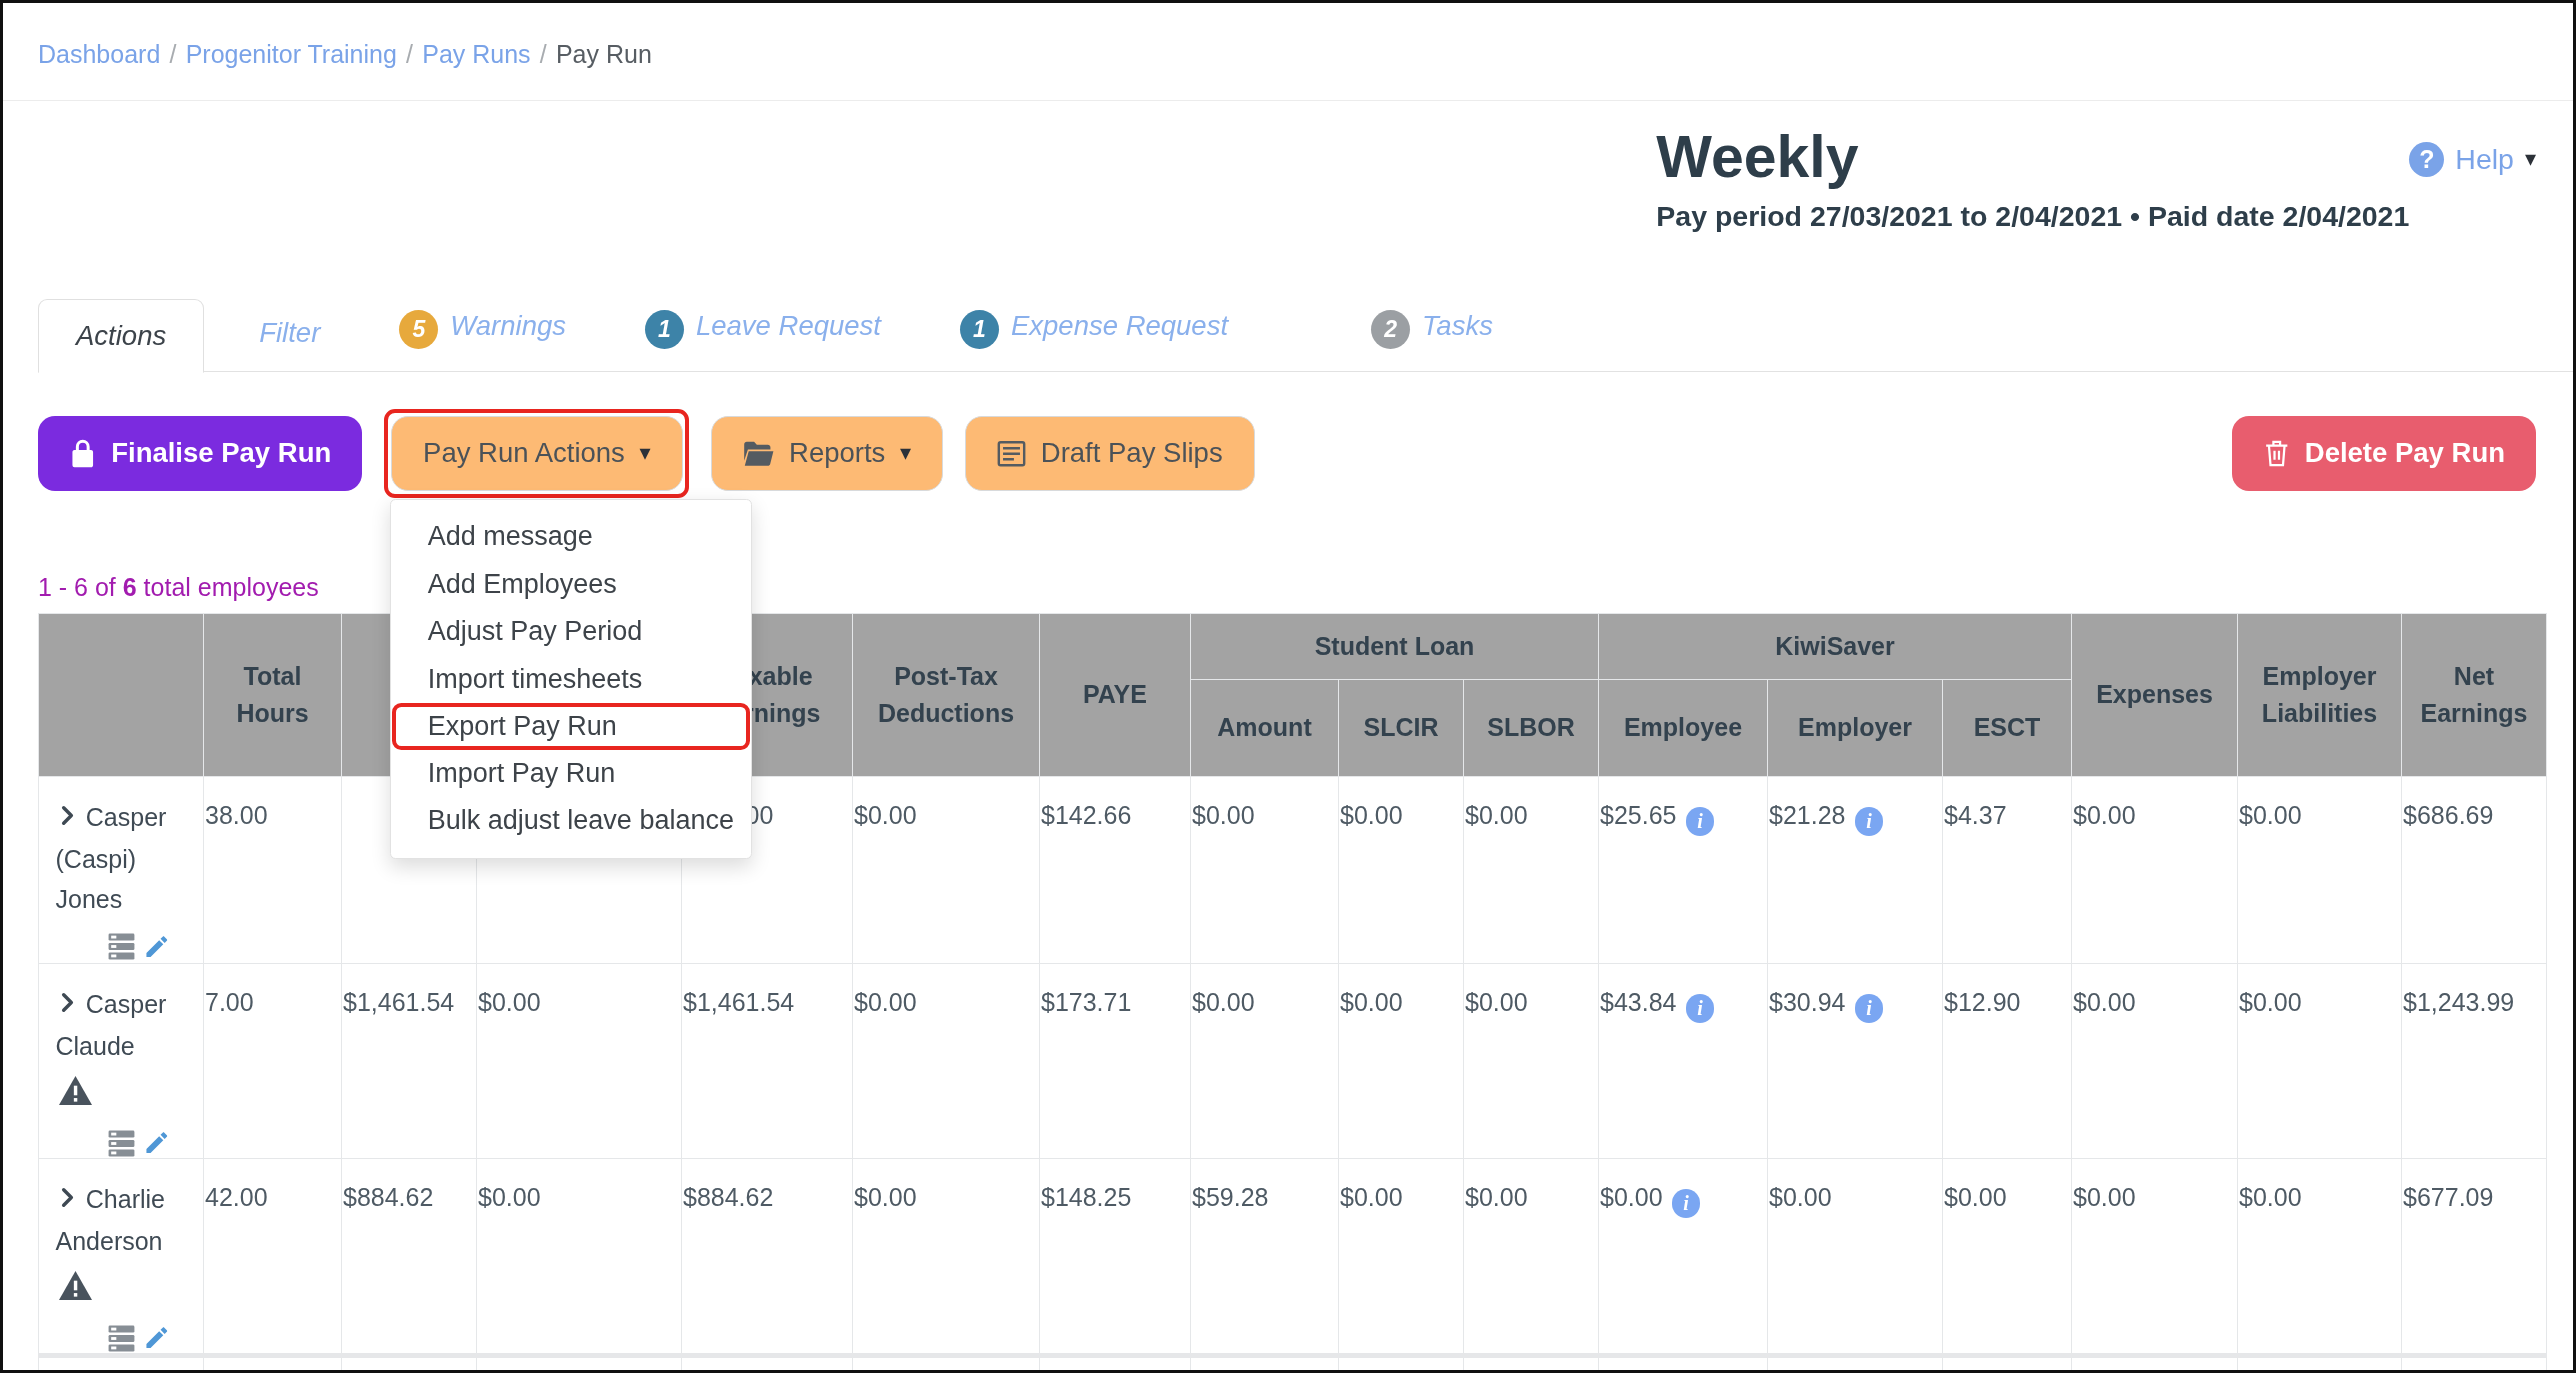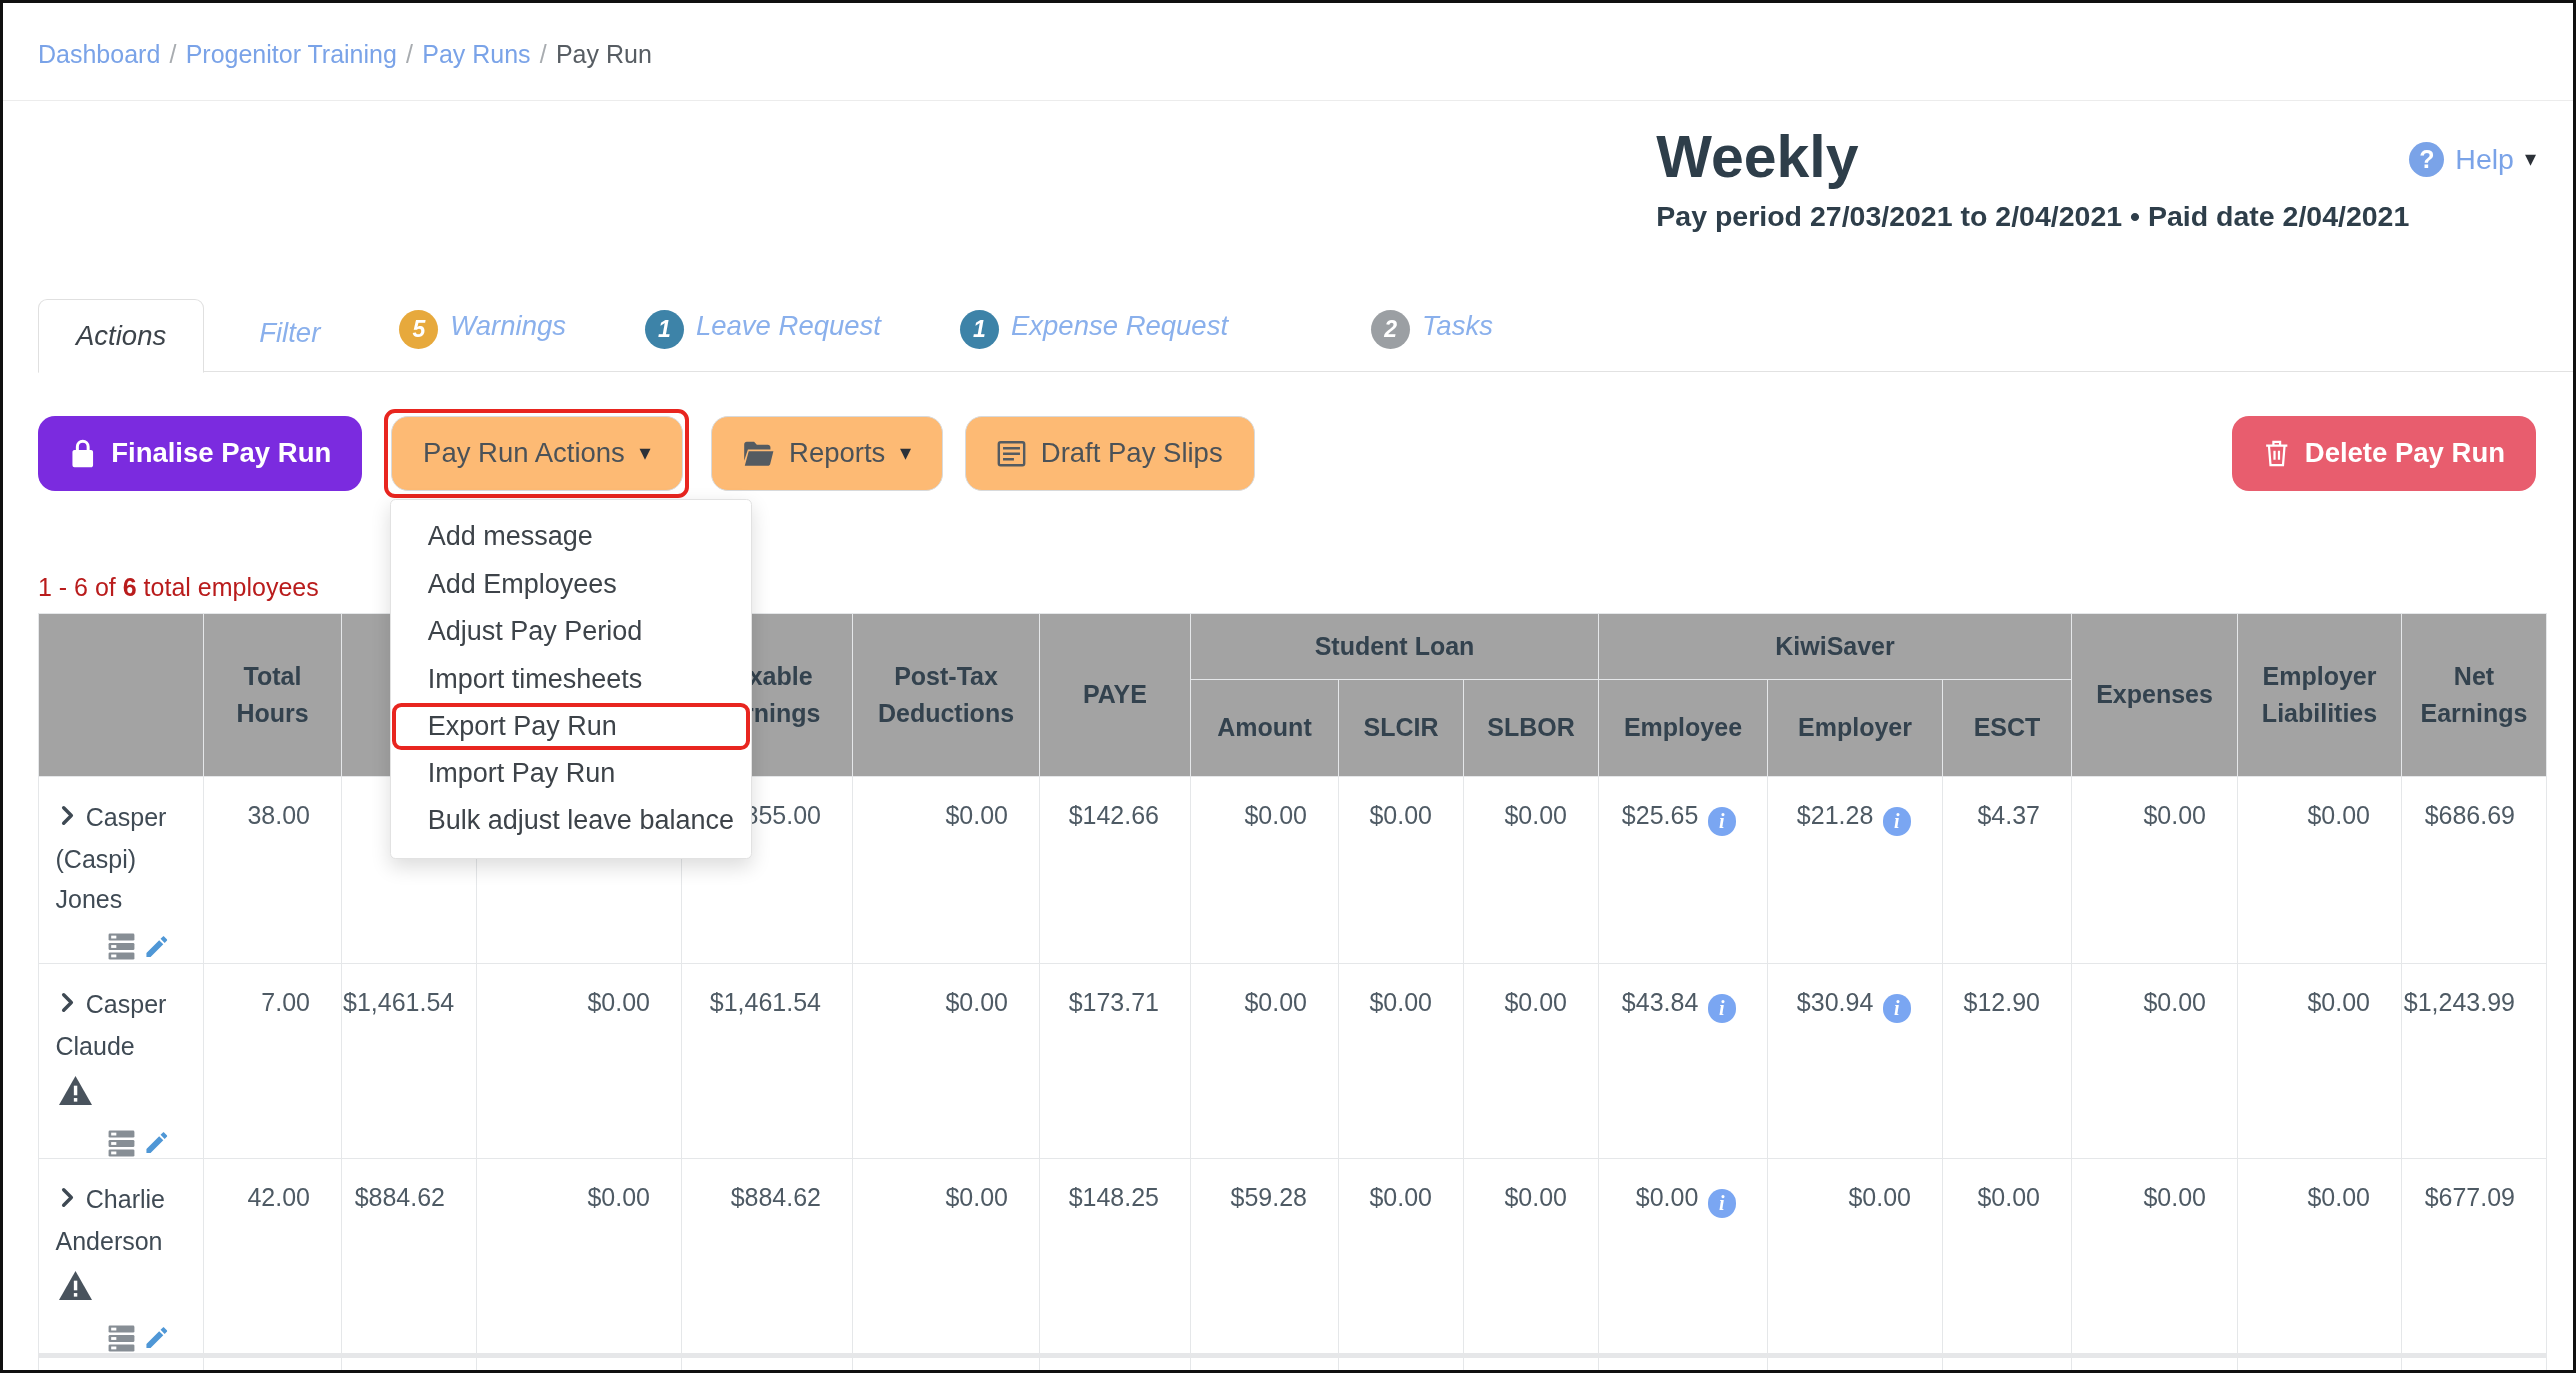--- a/index.html
+++ b/index.html
@@ -47,33 +47,33 @@
   
   .menu{position:absolute;top:calc(100% + 1.8px);left:5.5px;width:360px;background:#fff;
         border:0.9px solid #e2e2e2;border-radius:5.5px;box-shadow:0 7.3px 20px rgba(0,0,0,.14);
         padding:13px 0;z-index:50;}
   .menu-item{font-size:27px;color:#3d4349;padding:10px 9.2px 10px 37px;line-height:27.5px;
         cursor:pointer;white-space:nowrap;}
   .menu-item.highlighted{border:4.6px solid var(--c-highlight);border-radius:9.2px;
         padding:5.5px 9.2px 5.5px 32px;margin:0 0.9px;}
 
   
-  .summary{margin:75px 0 0 35px;font-size:25px;color:#b91c1c;}
+  .summary{margin:75px 0 0 35px;font-size:25px;color:#a21caf;}
   .summary b{font-weight:700;}
 
   
   .tbl-wrap{margin:11px 35px 0 35px;}
   table{border-collapse:collapse;table-layout:fixed;width:2509px;}
   th,td{border:1.8px solid #e5e7e9;box-sizing:border-box;}
   th{font-size:25px;font-weight:600;color:#33424e;text-align:center;vertical-align:middle;
      padding:9.2px 11px;line-height:37px;background:#a3a3a3;}
   th.group{height:66px;}
   thead tr.sub th{height:97px;}
   td{height:187px;vertical-align:top;font-size:25px;color:#4e5a64;padding-top:24px;background:#fff;}
-  td.num{text-align:right;padding-right:31px;white-space:nowrap;}
+  td.num{padding-right:31px;white-space:nowrap;}
   td.name-cell{padding:20px 13px 0 16.5px;color:#3f4a54;line-height:40px;}
   tr.divider-top td{border-top:5.5px solid #e6e7e9;}
   .chev{display:inline-block;vertical-align:-2.8px;margin-right:7.3px;cursor:pointer;}
   .warn{margin:9.2px 0 0 3.7px;}
   .row-icons{display:flex;justify-content:flex-end;gap:5.5px;margin-top:13px;padding-right:20px;align-items:center;}
   .row-icons span{cursor:pointer;display:inline-flex;}
   .info{display:inline-flex;align-items:center;justify-content:center;width:28.5px;height:28.5px;
         border-radius:50%;background:var(--c-info);color:#fff;font-size:20px;font-weight:700;
         font-style:italic;margin-left:9.2px;vertical-align:-4.6px;cursor:pointer;font-family:"Liberation Serif",serif;}
 </style>

